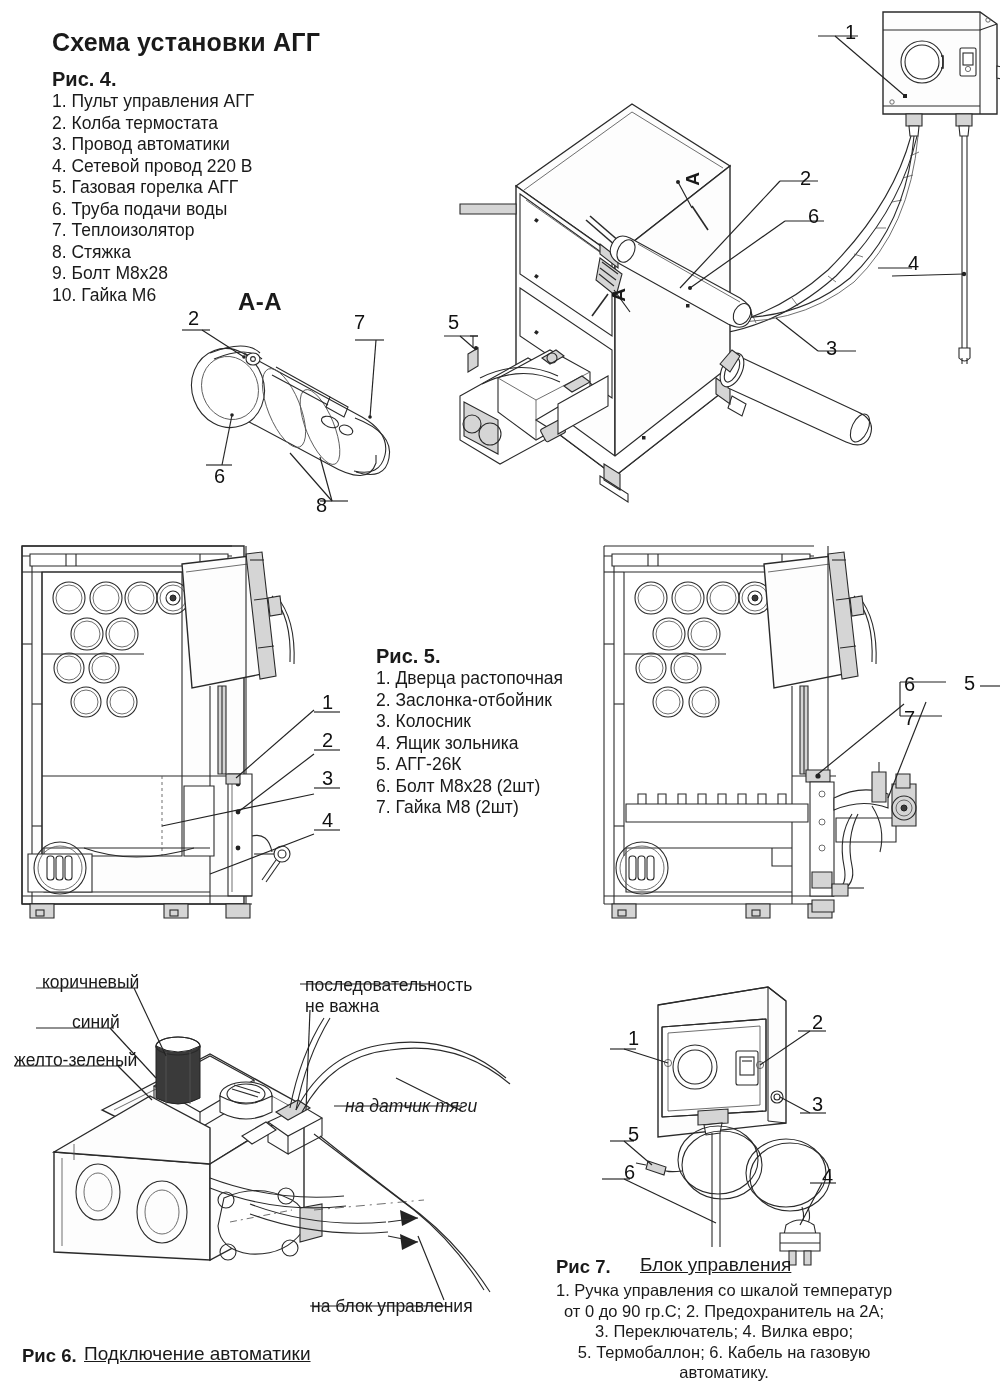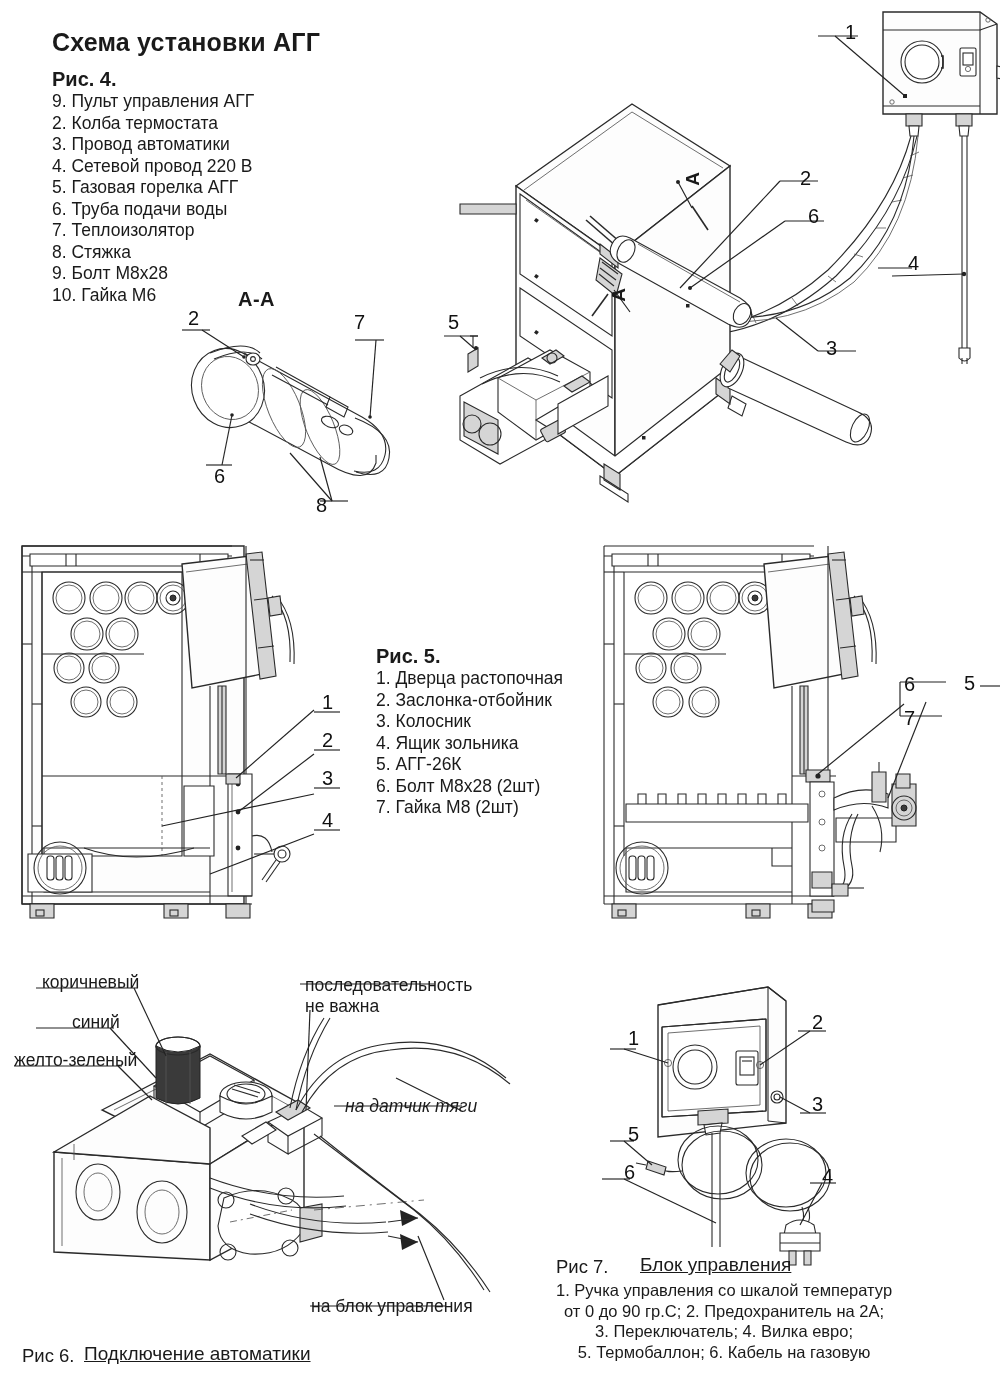--- a/index.html
+++ b/index.html
@@ -34,39 +34,39 @@
     font-size: 20px;
     font-weight: bold;
     white-space: nowrap;
   }
   .legend-line {
     font-size: 17.5px;
     line-height: 21.5px;
     white-space: nowrap;
   }
   .section-label {
-    font-size: 20px;
+    font-size: 24px;
     font-weight: bold;
     letter-spacing: 0.5px;
   }
   .callout {
     font-size: 20px;
     font-weight: normal;
     color: #111;
     line-height: 1;
   }
   .wirelabel {
     font-size: 17.5px;
     white-space: nowrap;
     line-height: 20px;
     text-align: center;
   }
   .caption-bold {
     font-size: 18.5px;
-    font-weight: normal;
+    font-weight: bold;
     white-space: nowrap;
   }
   .caption-underline {
     font-size: 19px;
     text-decoration: underline;
     white-space: nowrap;
   }
   .body-line {
     font-size: 16.5px;
     line-height: 20.5px;
@@ -87,21 +87,21 @@
 </style>
 </head>
 <body>
 
 <div class="page">
 
   <div class="abs title" style="left:52px; top:28px;">Схема установки АГГ</div>
 
   <div class="abs" style="left:52px; top:68px;">
     <div class="fig-head">Рис. 4.</div>
-    <div class="legend-line">9. Пульт управления АГГ</div>
+    <div class="legend-line">1. Пульт управления АГГ</div>
     <div class="legend-line">2. Колба термостата</div>
     <div class="legend-line">3. Провод автоматики</div>
     <div class="legend-line">4. Сетевой провод 220 В</div>
     <div class="legend-line">5. Газовая горелка АГГ</div>
     <div class="legend-line">6. Труба подачи воды</div>
     <div class="legend-line">7. Теплоизолятор</div>
     <div class="legend-line">8. Стяжка</div>
     <div class="legend-line">9. Болт M8x28</div>
     <div class="legend-line">10. Гайка М6</div>
   </div>
@@ -778,18 +778,19 @@
   <div class="abs callout" style="left:822px; top:1166px;">4</div>
 
   <div class="abs caption-bold" style="left:556px; top:1256px;">Рис 7.</div>
   <div class="abs caption-underline" style="left:640px; top:1254px;">Блок управления</div>
 
   <div class="abs" style="left:556px; top:1280px;text-align:center;">
     <div class="body-line">1. Ручка управления со шкалой температур</div>
     <div class="body-line">от 0 до 90 гр.С; 2. Предохранитель на 2А;</div>
     <div class="body-line">3. Переключатель; 4. Вилка евро;</div>
     <div class="body-line">5. Термобаллон; 6. Кабель на газовую</div>
+    <div class="body-line">автоматику.</div>
   </div>
 
   <div class="abs" style="left:686px; top:168px; font-size:19px; font-weight:bold; transform:rotate(-90deg);">A</div>
   <div class="abs" style="left:612px; top:284px; font-size:19px; font-weight:bold; transform:rotate(-90deg);">A</div>
 
 </div>
 
 </body></html>

